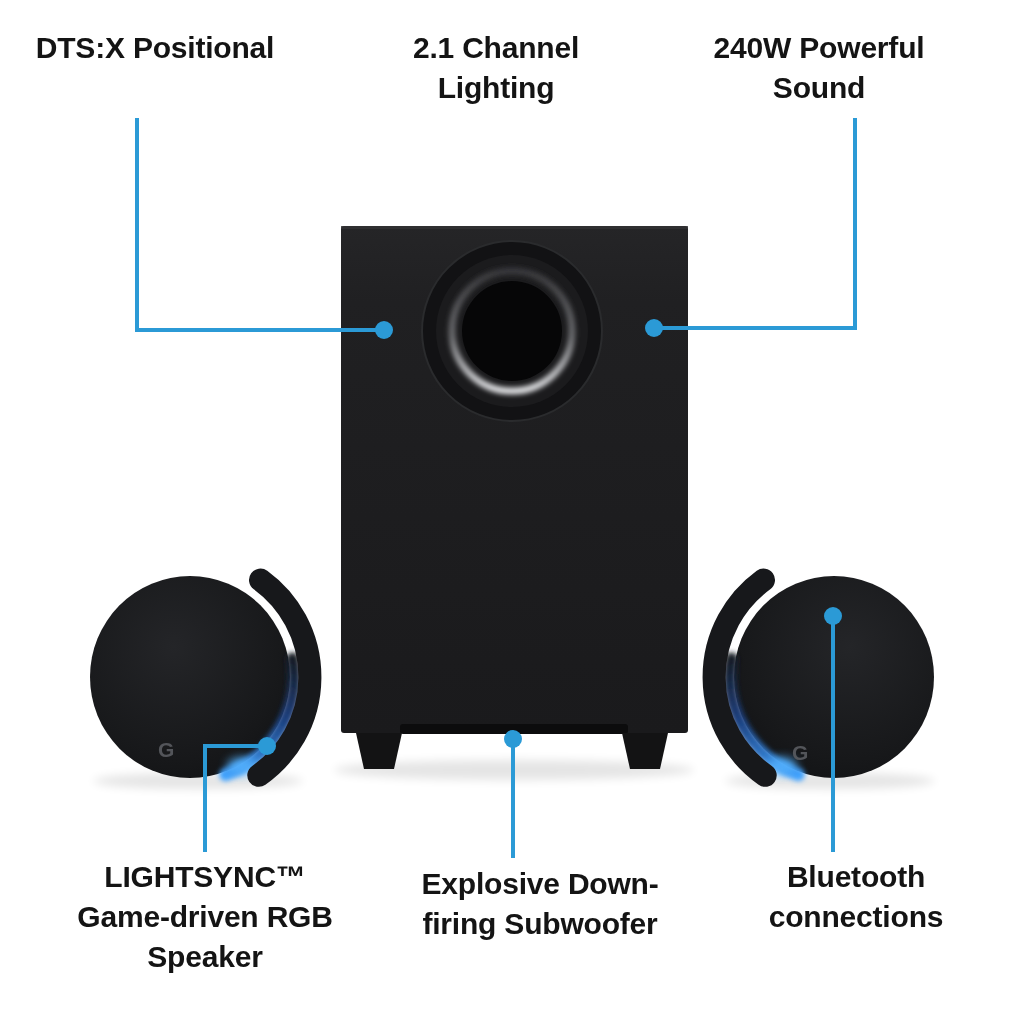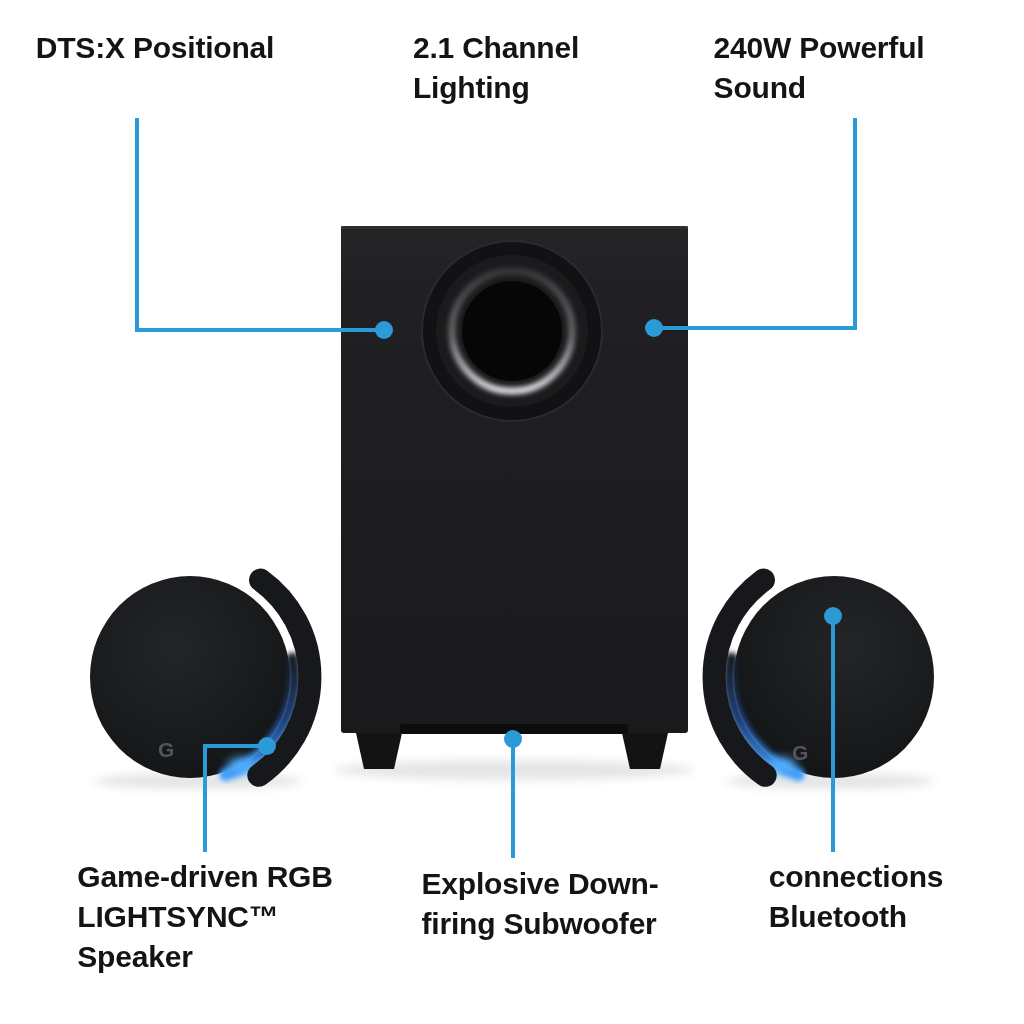--- a/index.html
+++ b/index.html
@@ -7,20 +7,21 @@
     width: 1024px; height: 1024px;
     background: #ffffff;
     font-family: "Liberation Sans", sans-serif;
     overflow: hidden;
   }
   .stage { position: relative; width: 1024px; height: 1024px; background: #ffffff; }
   .stage > svg { position: absolute; left: 0; top: 0; }
   .label {
     position: absolute;
     transform: translateX(-50%);
+    text-align: center;
     white-space: nowrap;
     font-weight: 700;
     font-size: 30px;
     line-height: 40px;
     color: #141414;
     letter-spacing: -0.2px;
   }
   .callout-line { fill: none; stroke: var(--accent, #2b9ad6); stroke-width: 4; }
   .callout-dot  { fill: var(--accent, #2b9ad6); }
   .logo-mark {
@@ -122,28 +123,28 @@
     <div>2.1 Channel</div>
     <div>Lighting</div>
   </div>
 
   <div class="label" style="left:819px; top:28px;">
     <div>240W Powerful</div>
     <div>Sound</div>
   </div>
 
   <div class="label" style="left:205px; top:857px;">
+    <div>LIGHTSYNC™</div>
     <div>Game-driven RGB</div>
-    <div>LIGHTSYNC™</div>
     <div>Speaker</div>
   </div>
 
   <div class="label" style="left:540px; top:864px;">
     <div>Explosive Down-</div>
     <div>firing Subwoofer</div>
   </div>
 
   <div class="label" style="left:856px; top:857px;">
+    <div>Bluetooth</div>
     <div>connections</div>
-    <div>Bluetooth</div>
   </div>
 
 </div>
 
 </body></html>

